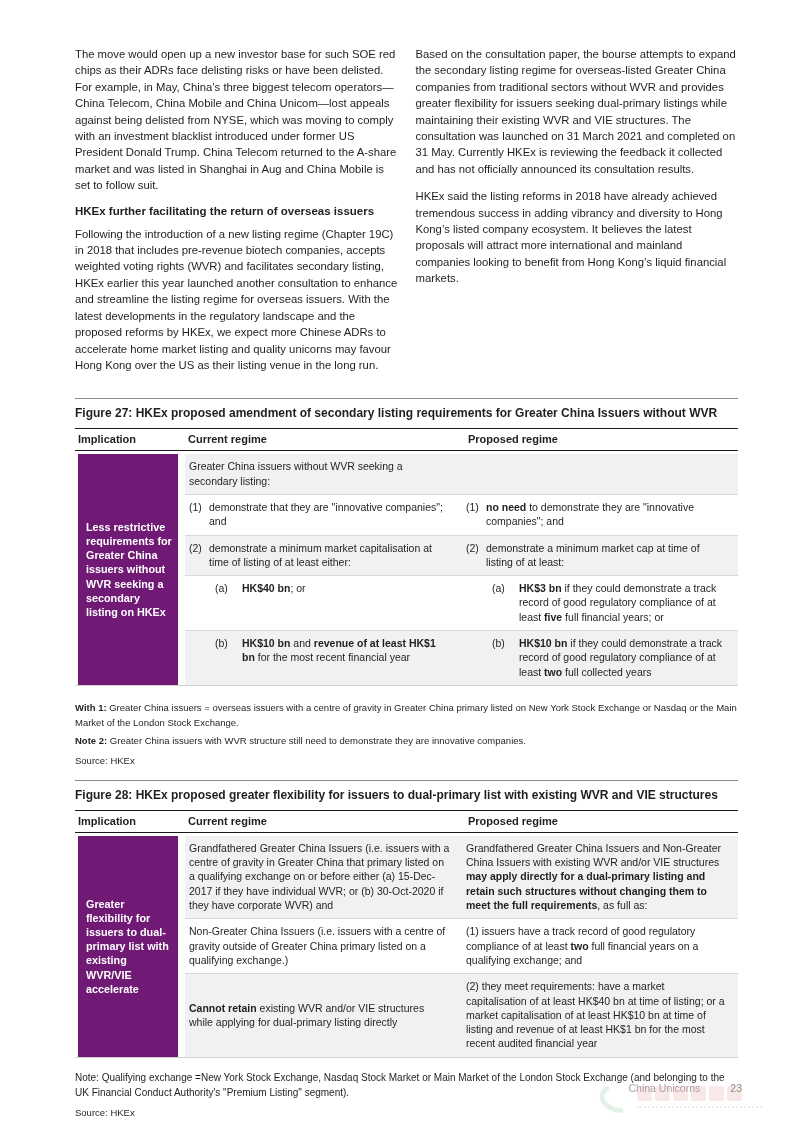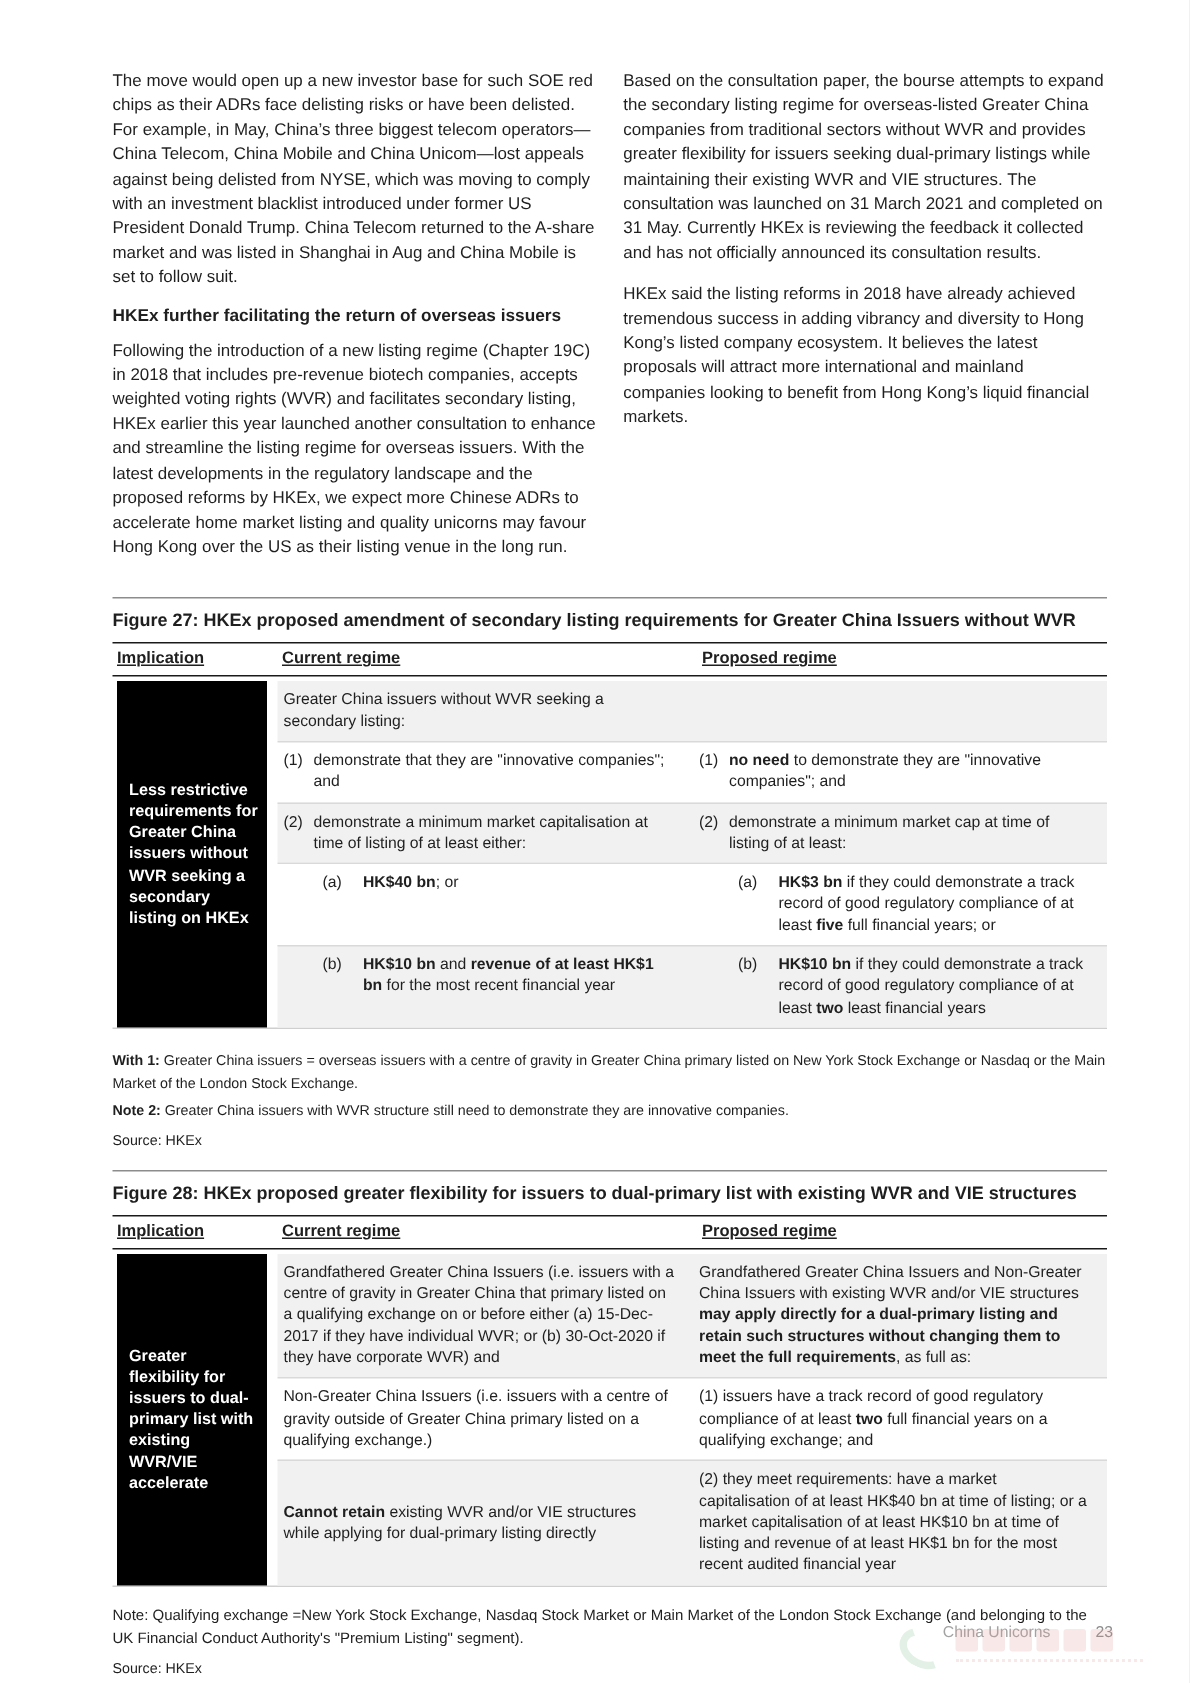--- a/index.html
+++ b/index.html
@@ -16,29 +16,29 @@
   .para { font-size:11.3px; line-height:16.4px; margin-bottom:11px; }
   .col-heading { font-size:11.5px; font-weight:bold; margin:7px 0 9px 0; }
 
   
   .fig-rule { border-top:1px solid #8c8c8c; margin-top:14px; }
   .fig-title { font-size:12px; font-weight:bold; padding:7px 0 8px 0; }
 
   .fig-table { width:663px; }
   .fig-header {
     display:flex; border-top:1px solid #1a1a1a; border-bottom:1px solid #1a1a1a;
-    font-weight:bold; font-size:11px; padding:4px 0 5px 0;text-decoration:underline;
+    font-weight:bold; font-size:11px; padding:4px 0 5px 0;
   }
   .fh-impl { width:110px; padding-left:3px; }
   .fh-cur  { width:280px; padding-left:3px; }
   .fh-prop { flex:1; padding-left:3px; }
 
   .fig-body { display:flex; padding-top:3px; border-bottom:1px solid #cfcfcf; }
   .impl-cell {
-    width:100px; margin-left:3px; background:#000000; color:#ffffff;
+    width:100px; margin-left:3px; background:#701a75; color:#ffffff;
     font-weight:bold; font-size:10.8px; line-height:14.2px;
     display:flex; flex-direction:column; justify-content:center;
     padding:8px 6px 8px 8px;
   }
   .fig-rows { flex:1; margin-left:7px; display:flex; flex-direction:column; }
   .fig-row { display:grid; grid-template-columns:277px 1fr; }
   .fig-row.shade { background:#f1f1f1; }
   .fig-row + .fig-row { border-top:1px solid #d9d9d9; }
   .cell { font-size:10.5px; line-height:14.3px; padding:5px 12px 6px 4px; }
   .cell.vcenter { display:flex; flex-direction:column; justify-content:center; }
@@ -129,21 +129,21 @@
               </div>
             <div class="cell ind2">
                 <div class="rich-inner"><span class="item-label">(a)</span><span style="font-weight: bold;">HK$3 bn</span><span> if they could demonstrate a track record of good regulatory compliance of at least </span><span style="font-weight: bold;">five</span><span> full financial years; or</span></div>
               </div>
           </div>
           <div class="fig-row shade">
             <div class="cell ind2">
                 <div class="rich-inner"><span class="item-label">(b)</span><span style="font-weight: bold;">HK$10 bn</span><span> and </span><span style="font-weight: bold;">revenue of at least HK$1 bn</span><span> for the most recent financial year</span></div>
               </div>
             <div class="cell ind2">
-                <div class="rich-inner"><span class="item-label">(b)</span><span style="font-weight: bold;">HK$10 bn</span><span> if they could demonstrate a track record of good regulatory compliance of at least </span><span style="font-weight: bold;">two</span><span> least financial years</span></div>
+                <div class="rich-inner"><span class="item-label">(b)</span><span style="font-weight: bold;">HK$10 bn</span><span> if they could demonstrate a track record of good regulatory compliance of at least </span><span style="font-weight: bold;">two</span><span> full collected years</span></div>
               </div>
           </div>
         </div>
       </div>
     </div>
     <div class="notes">
       <div class="note-line">
           <div class="rich-inner"><span style="font-weight: bold;">With 1:</span><span> Greater China issuers = overseas issuers with a centre of gravity in Greater China primary listed on New York Stock Exchange or Nasdaq or the Main Market of the London Stock Exchange.</span></div>
         </div>
       <div class="note-line">

